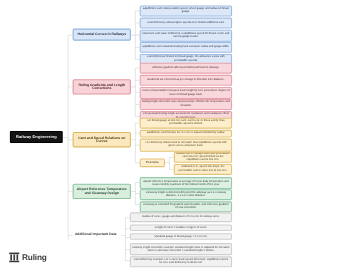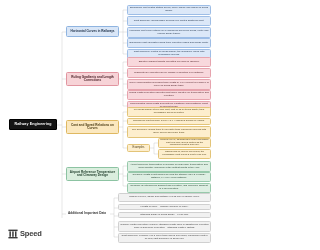--- a/index.html
+++ b/index.html
@@ -149,16 +149,16 @@
   <div class="node leaf l-grey" style="left:118px;top:233px;width:93px;height:10px;">Cant deficiency example: For 5 curve track speed 100 kmph, equilibrium cant is 66 mm; cant deficiency is 38.56 mm.</div>
 
   <div id="watermark">
     <svg width="10" height="11" viewBox="0 0 10 11">
       <rect x="0.4" y="1.6" width="9.2" height="1.5" fill="#3b3b3b"></rect>
       <rect x="1.4" y="3.4" width="1.5" height="5.4" fill="#3b3b3b"></rect>
       <rect x="4.2" y="3.4" width="1.5" height="5.4" fill="#3b3b3b"></rect>
       <rect x="7.0" y="3.4" width="1.5" height="5.4" fill="#3b3b3b"></rect>
       <rect x="0.4" y="9.0" width="9.2" height="1.4" fill="#3b3b3b"></rect>
     </svg>
-    <span class="wm-text">Speed</span>
+    <span class="wm-text">Ruling</span>
   </div>
 
 </div>
 
 </body></html>

